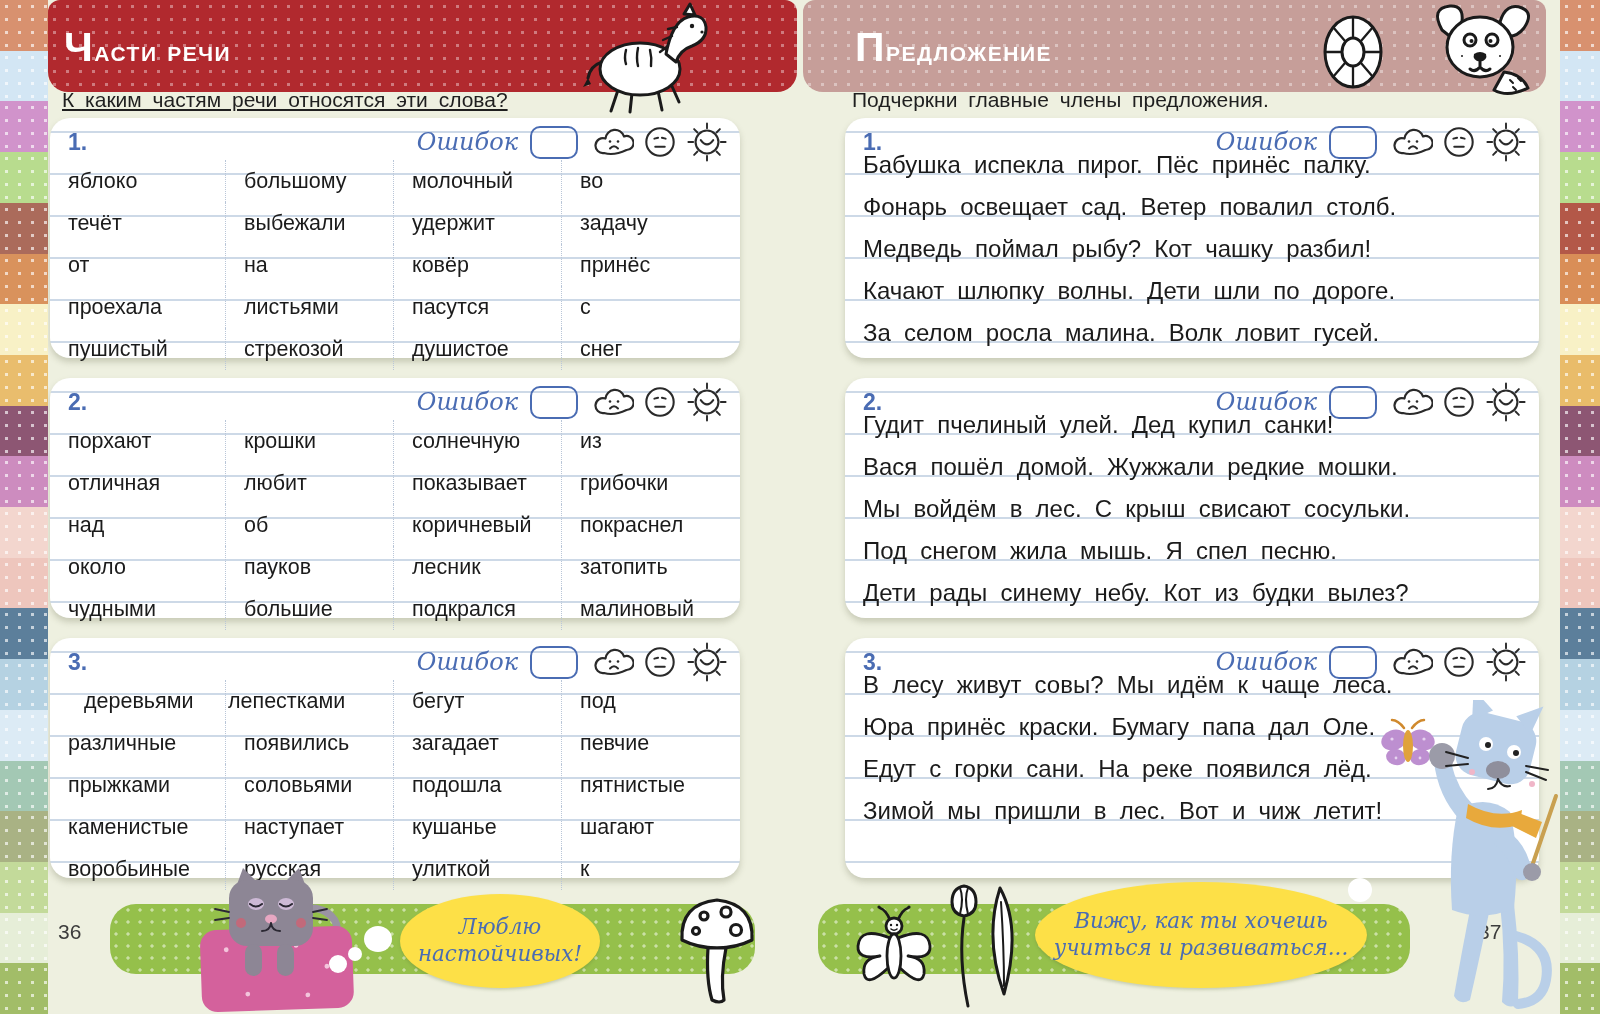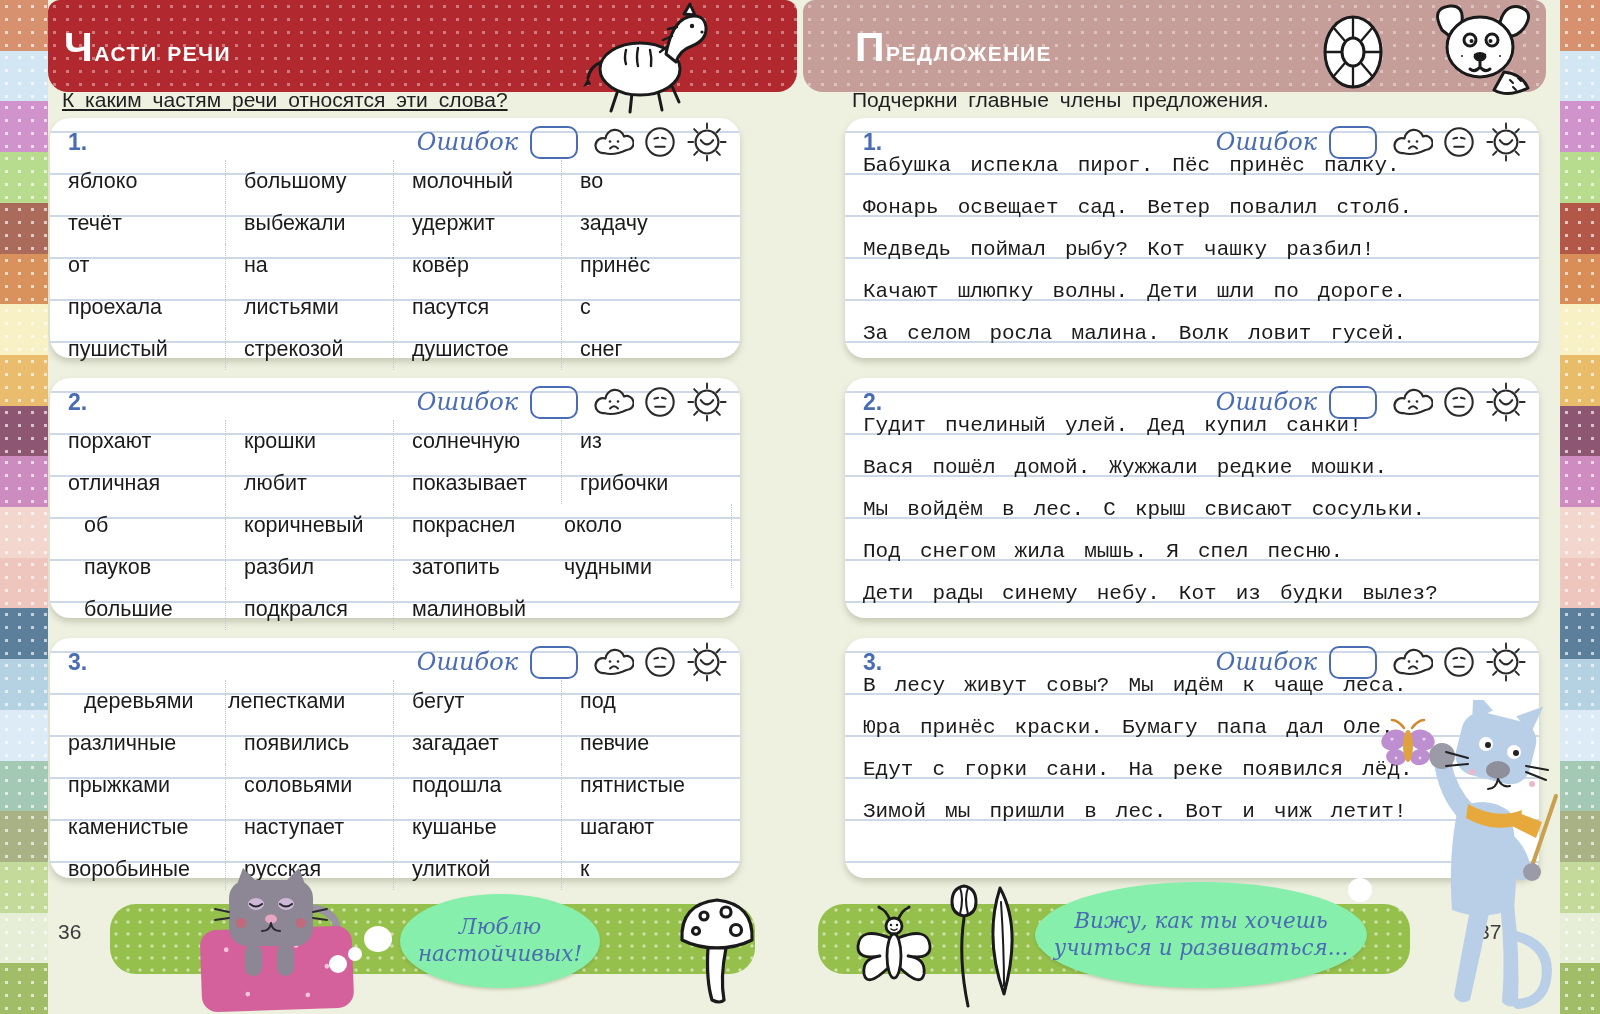--- a/index.html
+++ b/index.html
@@ -49,35 +49,35 @@
   .moods{display:flex;align-items:center;gap:9px;margin-left:16px;flex:none;}
   .mood{overflow:visible;}
 
   .word-grid{position:absolute;left:16px;right:8px;top:42px;display:grid;
     grid-template-columns:160px 168px 168px 1fr;grid-auto-rows:42px;}
   .word-cell{display:flex;align-items:center;font-size:21.5px;color:#1b1b1b;padding-left:18px;}
   .word-cell.c0{padding-left:2px;}
   .word-cell.c0,.word-cell.c1,.word-cell.c2{border-right:1.6px dotted #b9c6d8;}
 
   .sentence-list{position:absolute;left:18px;right:8px;top:26px;}
-  .sentence-line{height:42px;display:flex;align-items:center;font-size:21px;
-    word-spacing:6.5px;color:#1b1b1b;white-space:nowrap;font-family:Liberation Mono, monospace;}
+  .sentence-line{height:42px;display:flex;align-items:center;font-size:24px;
+    word-spacing:6.5px;color:#1b1b1b;white-space:nowrap;}
 
   
   .footer-banner{position:absolute;top:904px;height:70px;border-radius:26px;z-index:2;
     background-color:#95c04b;
     background-image:radial-gradient(circle, rgba(255,255,255,.5) 1.5px, transparent 1.7px);
     background-size:12px 12px;}
   .footer-banner.l{left:110px;width:645px;}
   .footer-banner.r{left:818px;width:592px;}
   .page-num{position:absolute;font-size:21px;color:#3c3c3c;z-index:4;}
   .page-num.l{left:58px;top:920px;}
   .page-num.r{left:1478px;top:920px;}
 
-  .bubble{position:absolute;background:#86efac;border-radius:50%;z-index:4;display:flex;
+  .bubble{position:absolute;background:#fde047;border-radius:50%;z-index:4;display:flex;
     flex-direction:column;align-items:center;justify-content:center;text-align:center;
     box-shadow:0 2px 3px rgba(90,110,50,.25);}
   .bubble span{color:#4a6cb3;font-family:"DejaVu Serif",serif;font-style:italic;
     font-size:21.5px;line-height:1.25;}
   .bubble.l{left:400px;top:894px;width:200px;height:94px;}
   .bubble.r{left:1035px;top:882px;width:332px;height:106px;}
   .bubble-dot{position:absolute;background:#fff;border-radius:50%;z-index:4;}
 
   .deco{position:absolute;z-index:3;}
   .deco.hi{z-index:5;}
@@ -266,26 +266,27 @@
     </div>
     <div class="word-grid">
         <div class="word-cell c0">порхают</div>
         <div class="word-cell c1">крошки</div>
         <div class="word-cell c2">солнечную</div>
         <div class="word-cell c3">из</div>
         <div class="word-cell c0">отличная</div>
         <div class="word-cell c1">любит</div>
         <div class="word-cell c2">показывает</div>
         <div class="word-cell c3">грибочки</div>
+        <div class="word-cell c0">над</div>
         <div class="word-cell c1">об</div>
         <div class="word-cell c2">коричневый</div>
         <div class="word-cell c3">покраснел</div>
         <div class="word-cell c0">около</div>
         <div class="word-cell c1">пауков</div>
-        <div class="word-cell c2">разбил</div>
+        <div class="word-cell c2">лесник</div>
         <div class="word-cell c3">затопить</div>
         <div class="word-cell c0">чудными</div>
         <div class="word-cell c1">большие</div>
         <div class="word-cell c2">подкрался</div>
         <div class="word-cell c3">малиновый</div>
       </div>
   </section>
 
   <section class="card lp" style="top:638px">
     <div class="card-head">

